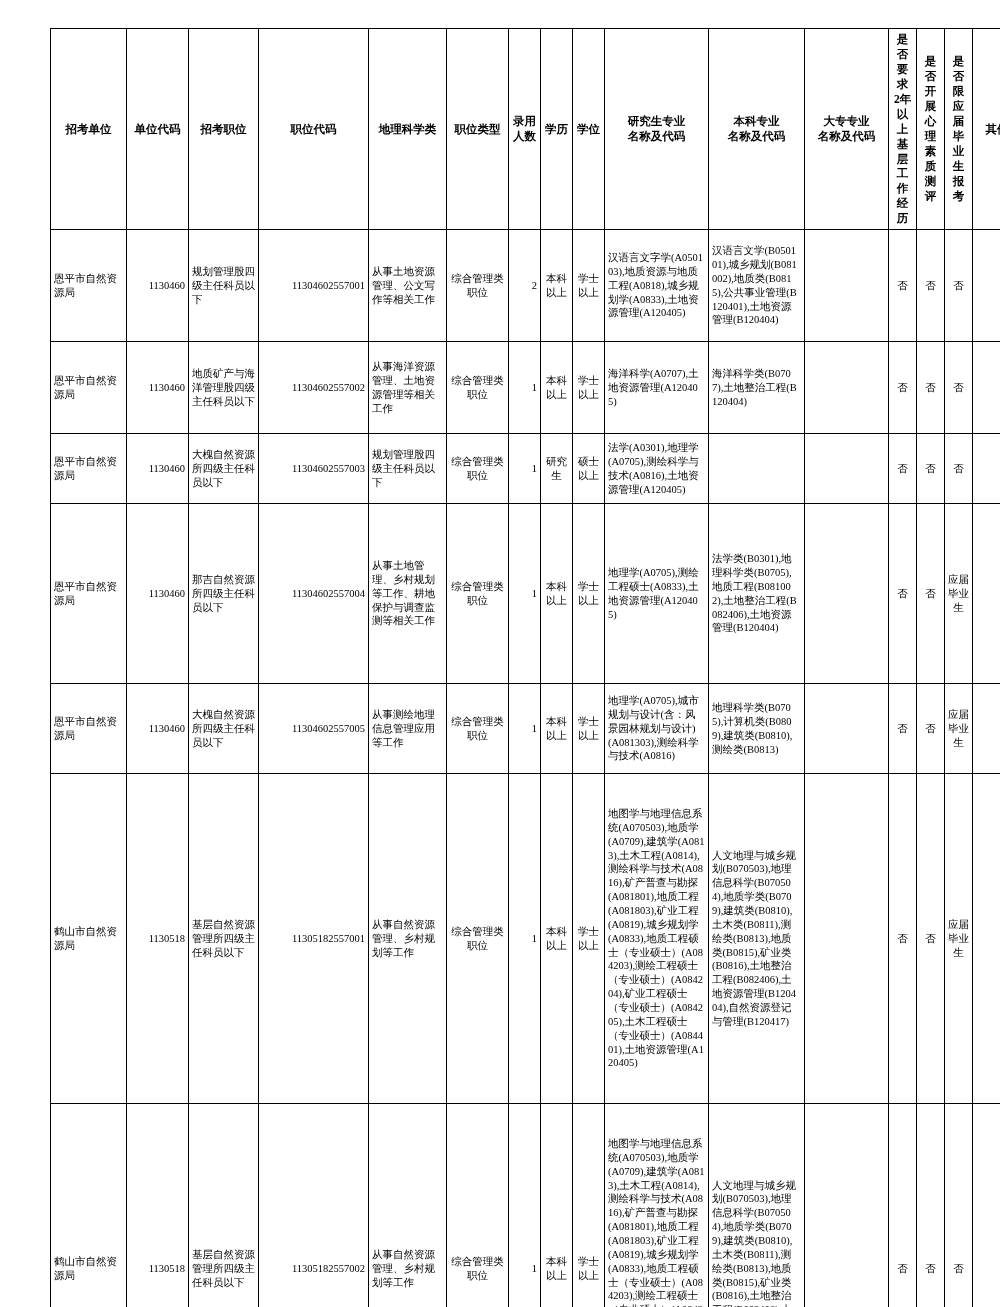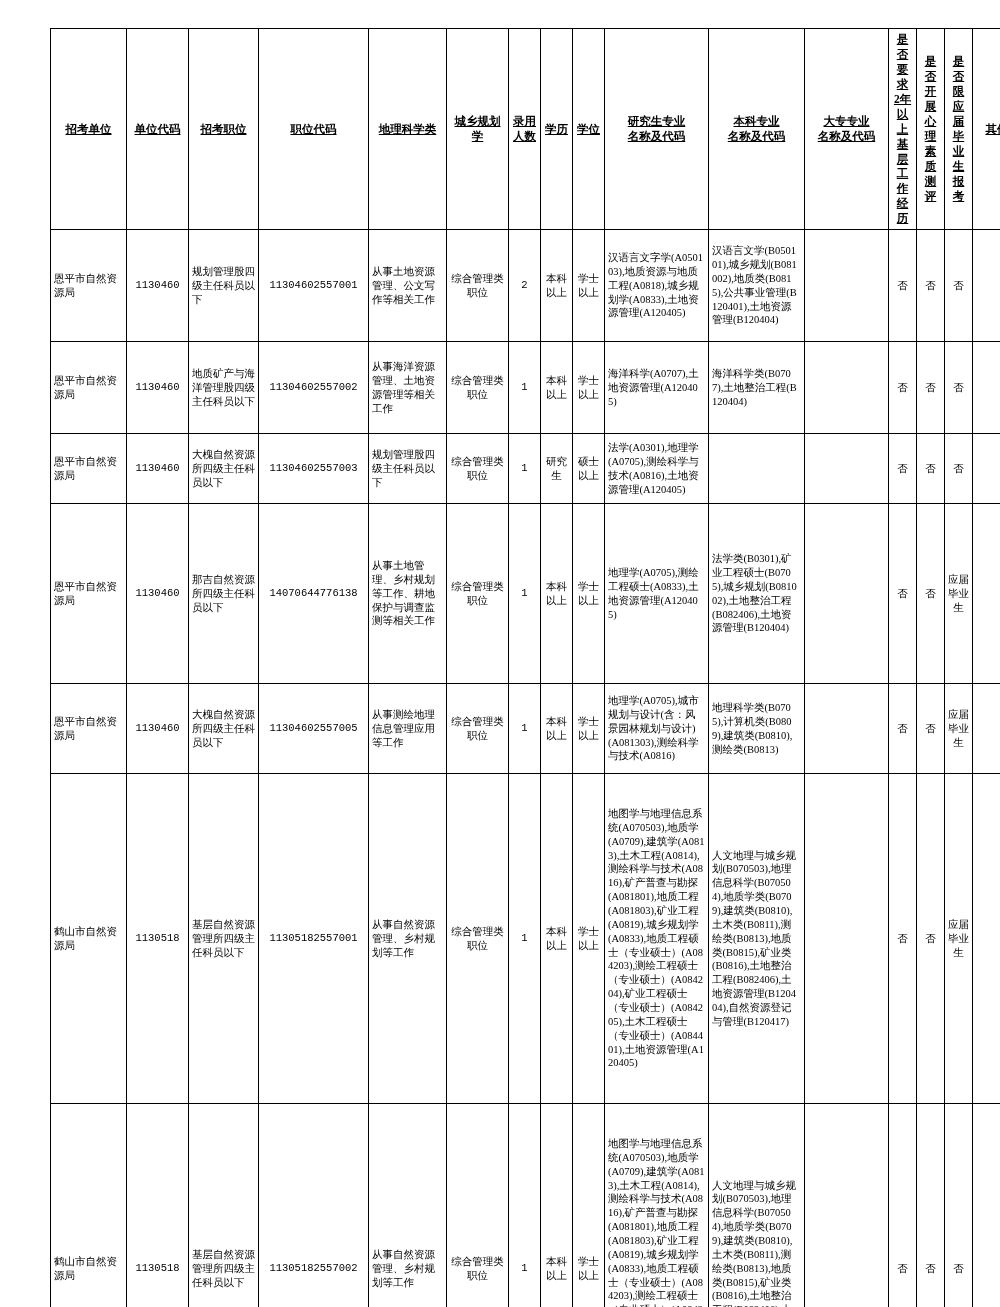--- a/index.html
+++ b/index.html
@@ -26,31 +26,30 @@
     font-size:10.5px;
     line-height:1.32;
     word-break:break-all;
     overflow-wrap:break-word;
   }
   table.job-table thead th{
     font-weight:bold;
     height:104px;
     font-size:11.5px;
     line-height:1.30;
-    text-decoration:underline;
   }
   
   th.vert{
     font-size:10.5px;
     line-height:1.16;
     letter-spacing:0;
   }
   td.c{text-align:center;}
   td.l{text-align:left;vertical-align:middle;}
-  td.num{text-align:center;font-family:Liberation Mono, monospace;}
+  td.num{text-align:right;font-family:Liberation Serif, serif;}
   td.maj{text-align:left;vertical-align:middle;line-height:1.42;font-size:10.5px;}
   
   col.c0{width:76px;}
   col.c1{width:62px;}
   col.c2{width:70px;}
   col.c3{width:110px;}
   col.c4{width:78px;}
   col.c5{width:62px;}
   col.c6{width:32px;}
   col.c7{width:32px;}
@@ -86,21 +85,21 @@
         <col class="c14">
       <col class="c15">
     </colgroup>
     <thead>
       <tr>
         <th>招考单位</th>
         <th>单位代码</th>
         <th>招考职位</th>
         <th>职位代码</th>
         <th>地理科学类</th>
-        <th>城乡规划学</th>
+        <th>职位类型</th>
         <th class="vert">
           <span>录用</span><br>
           <span>人数</span>
         </th>
         <th>学历</th>
         <th>学位</th>
         <th>
           <span>研究生专业</span><br>
           <span>名称及代码</span>
         </th>
@@ -191,28 +190,28 @@
           <td class="maj"></td>
           <td class="c">否</td>
           <td class="c">否</td>
           <td class="c">否</td>
           <td class="l"></td>
         </tr>
         <tr style="height: 180px;">
           <td class="l">恩平市自然资源局</td>
           <td class="num">1130460</td>
           <td class="l">那吉自然资源所四级主任科员以下</td>
-          <td class="num">14070644776138</td>
+          <td class="num">11304602557004</td>
           <td class="l">从事土地管理、乡村规划等工作、耕地保护与调查监测等相关工作</td>
           <td class="c">综合管理类职位</td>
           <td class="num">1</td>
           <td class="c">本科以上</td>
           <td class="c">学士以上</td>
           <td class="maj">地理学(A0705),测绘工程硕士(A0833),土地资源管理(A120405)</td>
-          <td class="maj">法学类(B0301),矿业工程硕士(B0705),城乡规划(B081002),土地整治工程(B082406),土地资源管理(B120404)</td>
+          <td class="maj">法学类(B0301),地理科学类(B0705),地质工程(B081002),土地整治工程(B082406),土地资源管理(B120404)</td>
           <td class="maj"></td>
           <td class="c">否</td>
           <td class="c">否</td>
           <td class="c">应届毕业生</td>
           <td class="l"></td>
         </tr>
         <tr style="height: 90px;">
           <td class="l">恩平市自然资源局</td>
           <td class="num">1130460</td>
           <td class="l">大槐自然资源所四级主任科员以下</td>

